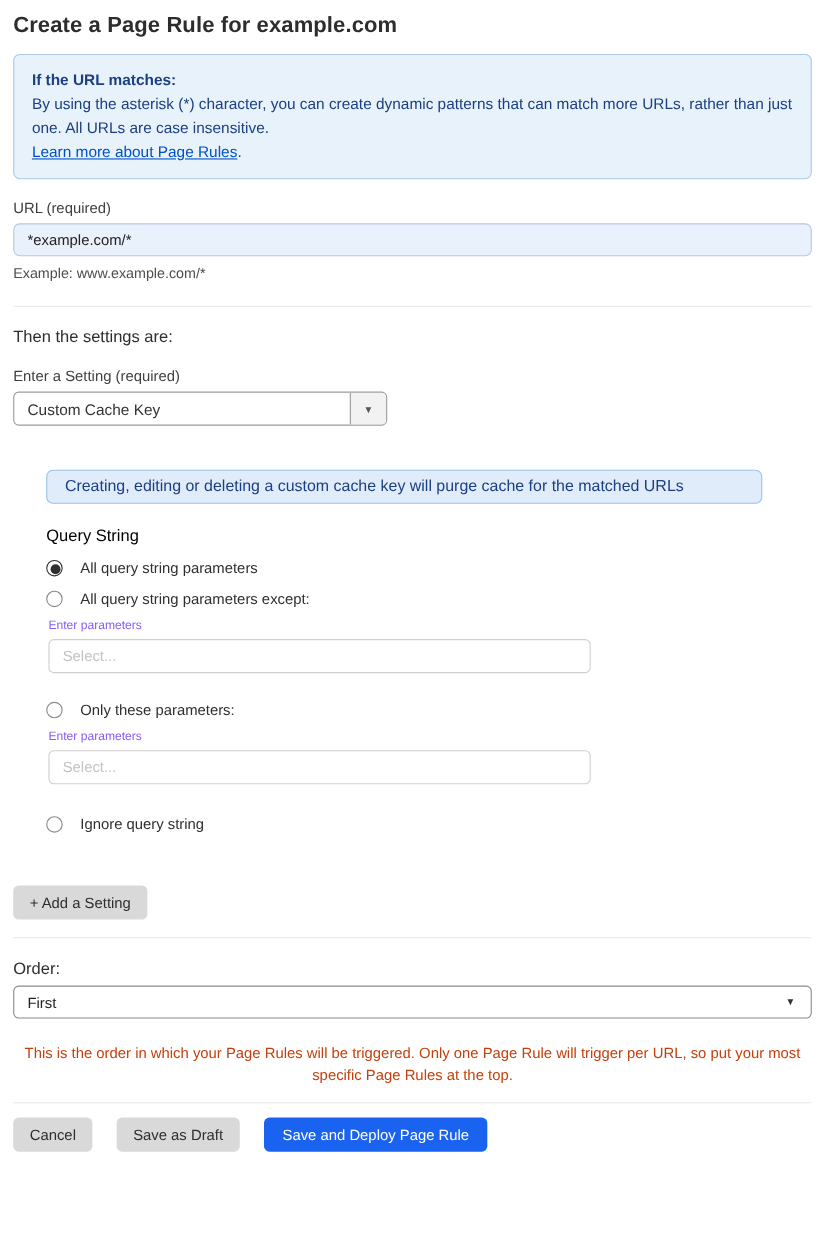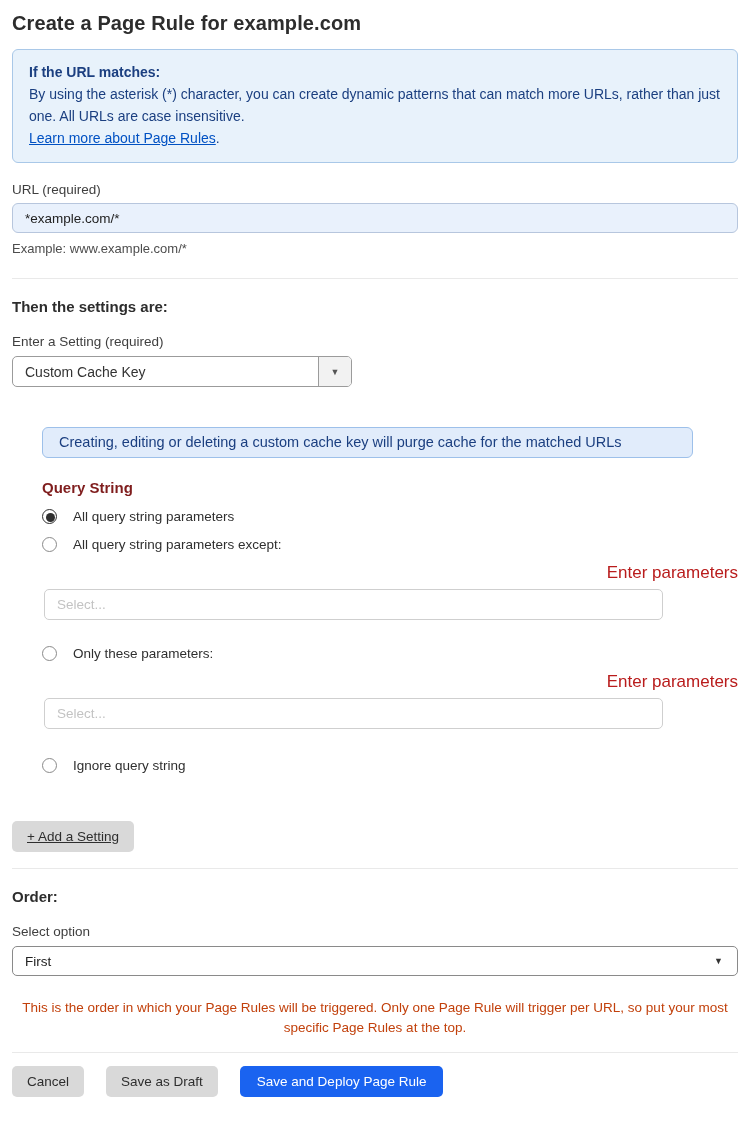--- a/index.html
+++ b/index.html
@@ -43,21 +43,21 @@
     border: 1px solid #b7c6dd;
     border-radius: 6px;
     font-family: "Liberation Sans", sans-serif;
     font-size: 13.5px; color: #222;
     outline: none;
   }
   .field-example { font-size: 13px; color: #4d4d4d; margin-top: 8px; }
 
   .divider { border: none; border-top: 1px solid #e9e9e9; margin: 22px 0 0 0; }
 
-  .section-heading { font-size: 15px; font-weight: 700; color: #2d2d2d; margin-top: 19px; }
+  .section-heading { font-size: 15px; font-weight: 400; color: #2d2d2d; margin-top: 19px; }
 
   
   .setting-select {
     margin-top: 7px; width: 340px; height: 31px;
     border: 1px solid #9b9b9b; border-radius: 5px;
     background: #fff; display: flex; align-items: stretch;
     overflow: hidden; cursor: pointer;
   }
   .setting-select .select-value {
     flex: 1; padding: 0 12px; font-size: 14px; color: #333;
@@ -77,40 +77,40 @@
     width: 651px;
     background: #e1ecfb;
     border: 1px solid #9dc0ea;
     border-radius: 6px;
     padding: 5px 16px;
     color: #1b3f80;
     font-size: 14.5px;
     line-height: 19px;
   }
 
-  .qs-heading { font-size: 15px; font-weight: 700; color: #7f1d1d; margin-top: 21px; }
+  .qs-heading { font-size: 15px; font-weight: 400; color: #000000; margin-top: 21px; }
 
   .radio-row { display: flex; align-items: center; margin-top: 13px; cursor: pointer; }
   .radio-row:first-of-type { margin-top: 15px; }
   .radio {
     width: 15px; height: 15px; border-radius: 50%;
     border: 1.5px solid #8a8a8a; background: #fff;
     flex: 0 0 auto; position: relative;
   }
   .radio.checked { border-color: #2f2f2f; }
   .radio.checked::after {
     content: ""; position: absolute; left: 3px; top: 3px;
     width: 9px; height: 9px; border-radius: 50%; background: #2f2f2f;
   }
   .radio-label { font-size: 13.5px; color: #2f2f2f; margin-left: 16px; }
 
   .sub-block { margin-left: 32px; }
-  .sub-label { font-size: 17px; color: #b91c1c; margin-top: 11px; text-align: right; }
+  .sub-label { font-size: 11px; color: #8b5cf6; margin-top: 11px; }
   .tag-input {
-    display: block; width: 619px; height: 31px;
+    display: block; width: 493px; height: 31px;
     margin-top: 6px; padding: 0 12px;
     border: 1px solid #cfcfcf; border-radius: 5px;
     font-family: "Liberation Sans", sans-serif;
     font-size: 13.5px; color: #333; outline: none; background: #fff;
   }
   .tag-input::placeholder { color: #c3c3c3; }
   .gap-lg { margin-top: 26px; }
   .gap-xl { margin-top: 29px; }
 
   .advanced-link {
@@ -120,21 +120,21 @@
   }
   .advanced-link .advanced-text { text-decoration: underline; }
   .advanced-link .advanced-arrow { font-size: 11px; margin-left: 5px; }
 
   .btn {
     display: inline-block; border: none; border-radius: 5px;
     font-family: "Liberation Sans", sans-serif;
     font-size: 13.5px; color: #2e2e2e; background: #d9d9d9;
     height: 31px; padding: 0 15px; cursor: pointer;
   }
-  .add-setting-btn { margin-top: 48px; text-decoration: underline; }
+  .add-setting-btn { margin-top: 48px; }
 
   .order-select {
     margin-top: 7px; width: 726px; height: 30px;
     border: 1px solid #8a8a8a; border-radius: 5px; background: #fff;
     display: flex; align-items: center; justify-content: space-between;
     padding: 0 14px 0 12px; font-size: 13.5px; color: #222; cursor: pointer;
   }
   .order-select .select-caret { font-size: 9px; color: #333; }
   .order-help {
     font-size: 13.5px; color: #c2410c; line-height: 20px; margin-top: 22px;
@@ -208,21 +208,20 @@
     <span class="radio-label">Ignore query string</span>
   </div>
 
 
   <button class="btn add-setting-btn">+ Add a Setting</button>
 
   <hr class="divider" style="margin-top:16px;">
 
   <div class="section-heading">Order:</div>
 
-  <div class="field-label">Select option</div>
   <div class="order-select">
     <span>First</span>
     <span class="select-caret">▼</span>
   </div>
   <div class="order-help">This is the order in which your Page Rules will be triggered. Only one Page Rule will trigger per URL, so put your most specific Page Rules at the top.</div>
 
   <hr class="divider" style="margin-top:14px;">
 
   <div class="footer-actions">
     <button class="btn">Cancel</button>

